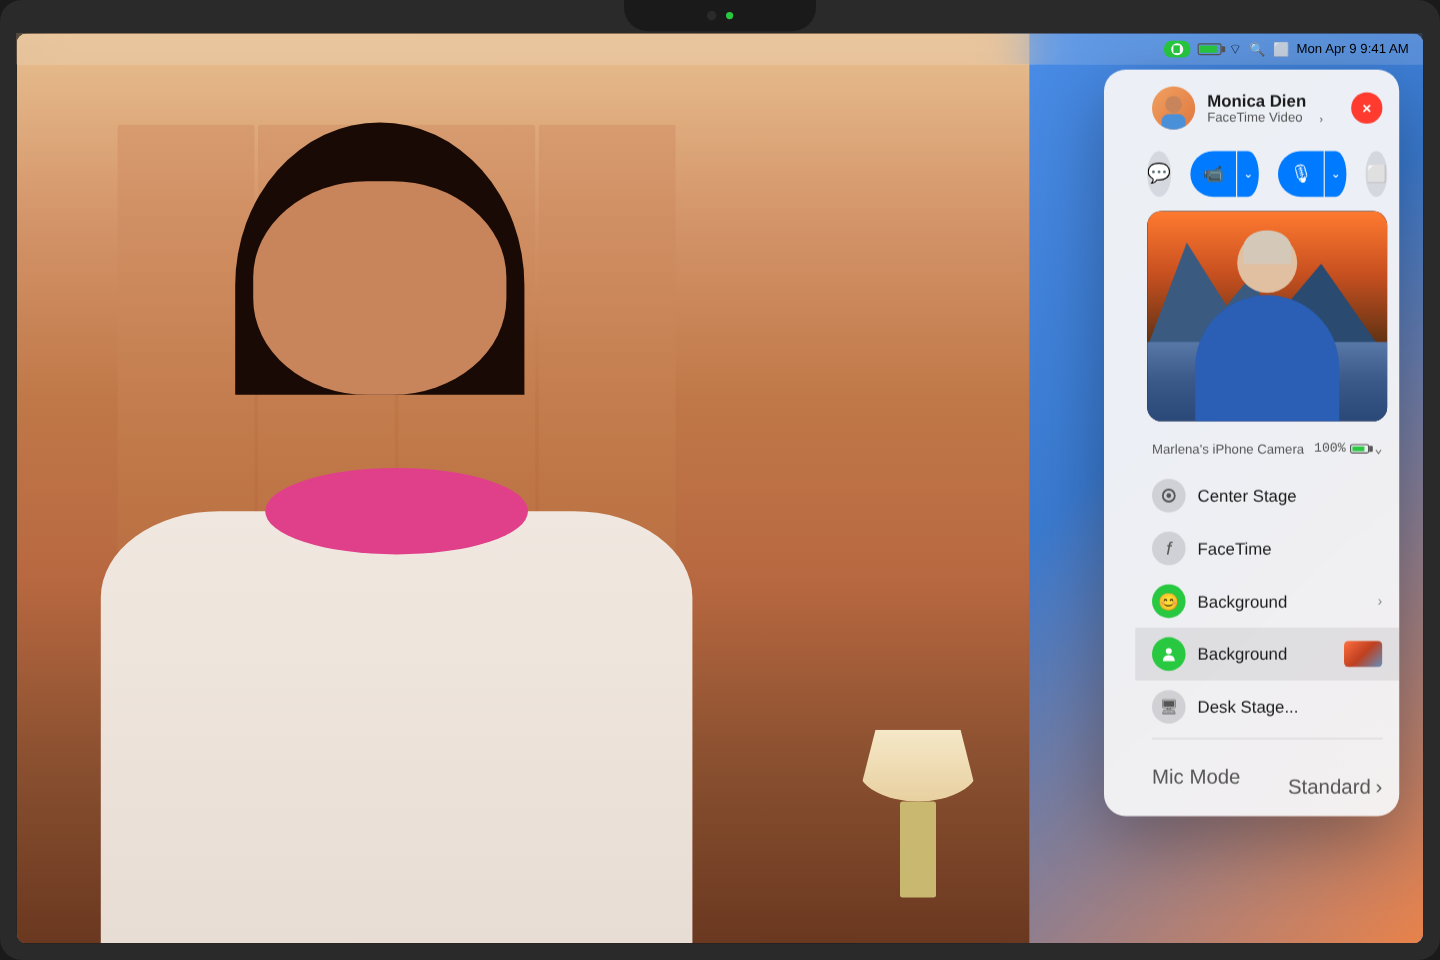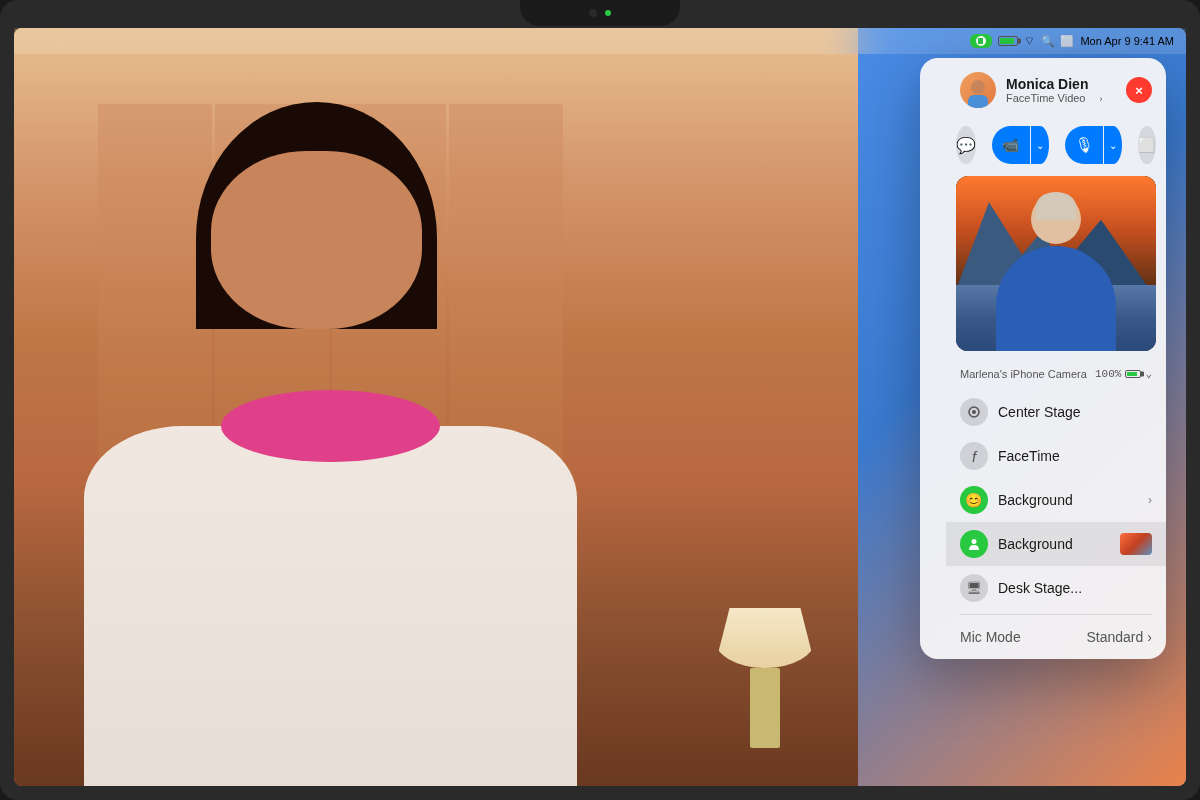--- a/index.html
+++ b/index.html
@@ -544,29 +544,30 @@
       background: rgba(0,0,0,0.1);
       margin: 4px 14px;
     }
 
     
     .mic-mode-row {
       display: flex;
       align-items: center;
       justify-content: space-between;
       padding: 10px 14px;
-      font-size: 14px;
+      font-size: 17px;
       gap: 24px;
     }
     .mic-mode-label { color: #555; }
     .mic-mode-value {
       color: #555;
       display: flex;
       align-items: center;
       gap: 4px;
+      margin-top: 16px;
     }
 
     
     .facetime-green-pill {
       background: #28c840;
       border-radius: 6px;
       padding: 2px 6px;
       display: flex;
       align-items: center;
       gap: 4px;

